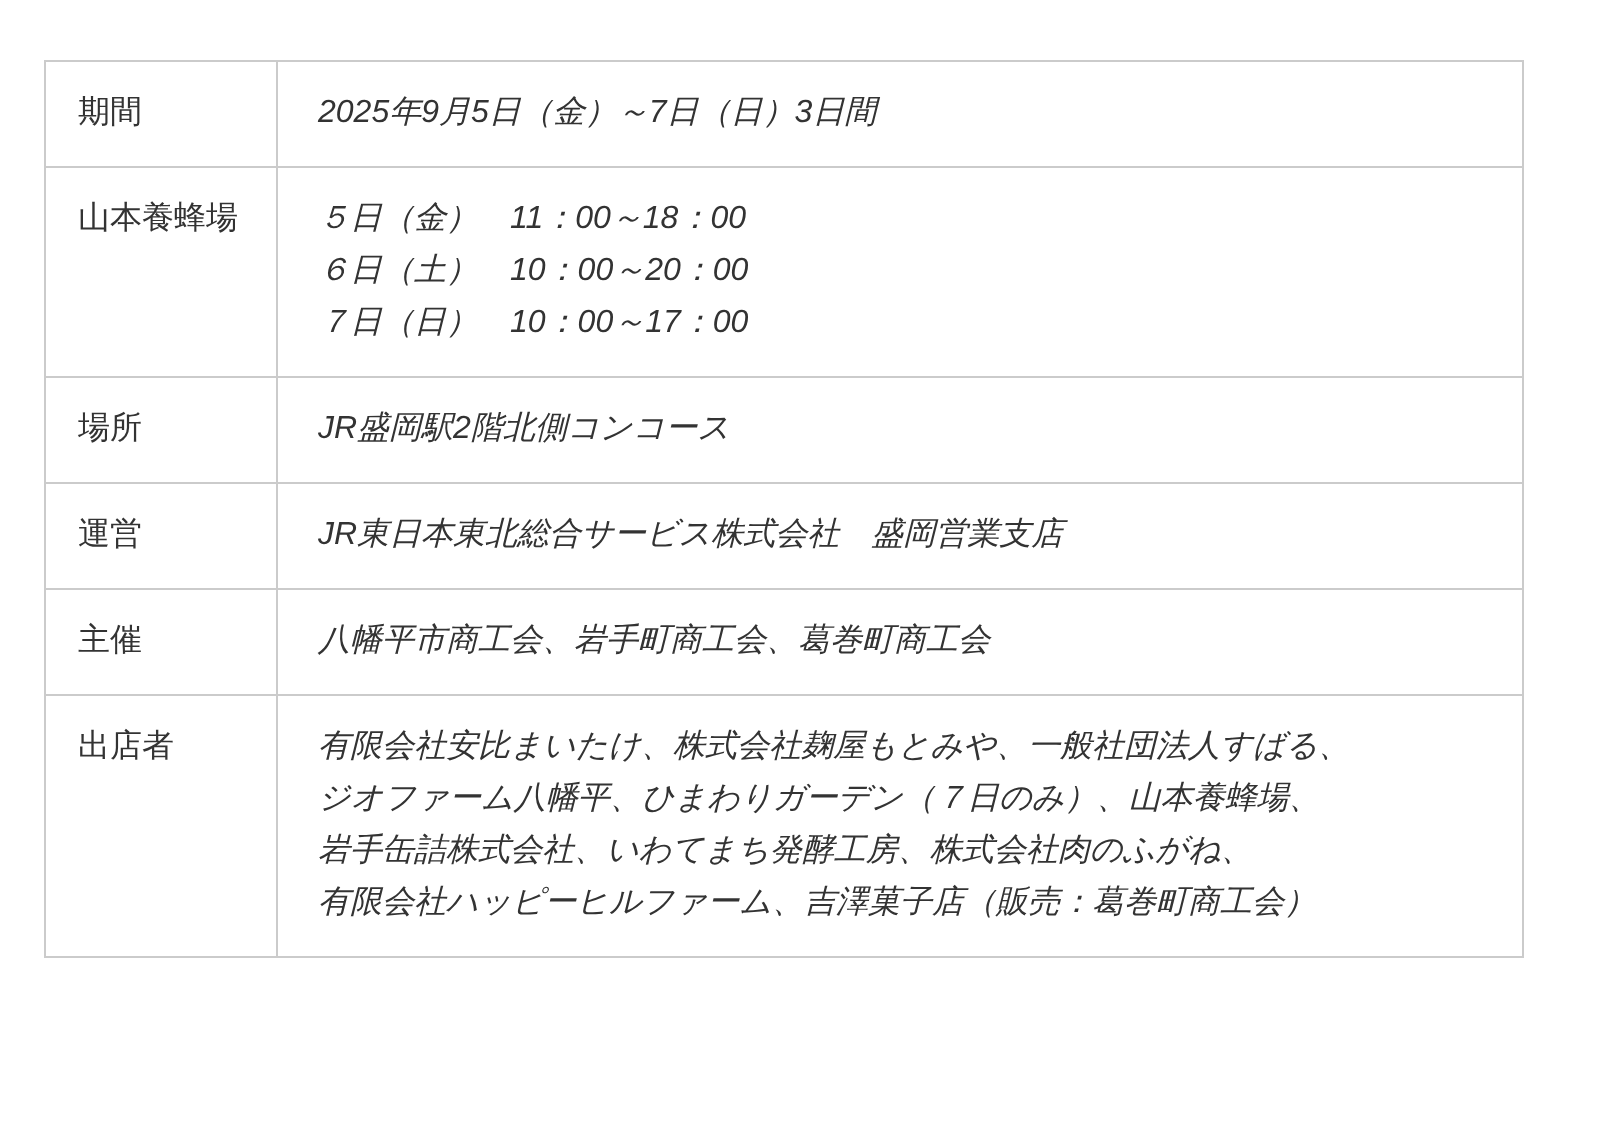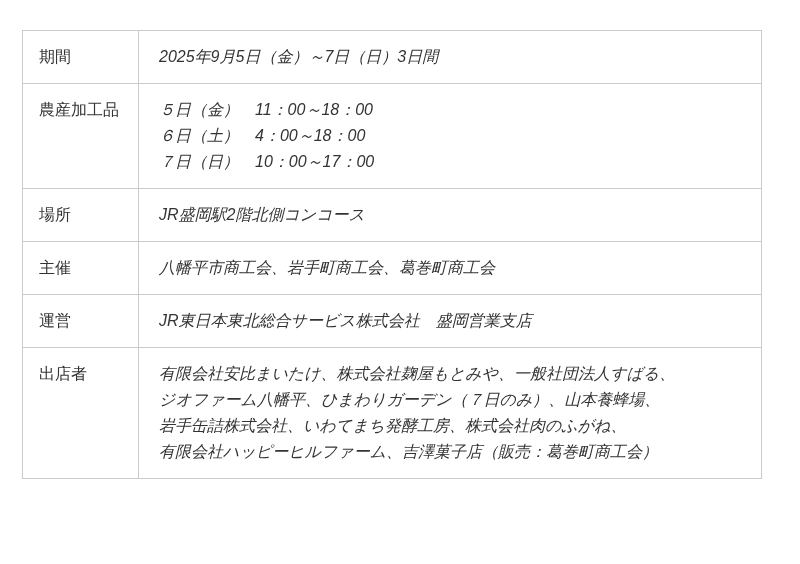--- a/index.html
+++ b/index.html
@@ -60,46 +60,46 @@
     <tbody>
 
       <tr>
         <th>期間</th>
         <td>
           <div class="line">2025年9月5日（金）～7日（日）3日間</div>
         </td>
       </tr>
 
       <tr>
-        <th>農産加工品</th>
+        <th>山本養蜂場</th>
         <td>
           <div class="line">５日（金）　11：00～18：00</div>
-          <div class="line">６日（土）　4：00～18：00</div>
+          <div class="line">６日（土）　10：00～20：00</div>
           <div class="line">７日（日）　10：00～17：00</div>
         </td>
       </tr>
 
       <tr>
         <th>場所</th>
         <td>
           <div class="line">JR盛岡駅2階北側コンコース</div>
         </td>
       </tr>
 
       <tr>
-        <th>主催</th>
+        <th>運営</th>
         <td>
-          <div class="line">八幡平市商工会、岩手町商工会、葛巻町商工会</div>
+          <div class="line">JR東日本東北総合サービス株式会社　盛岡営業支店</div>
         </td>
       </tr>
 
       <tr>
-        <th>運営</th>
+        <th>主催</th>
         <td>
-          <div class="line">JR東日本東北総合サービス株式会社　盛岡営業支店</div>
+          <div class="line">八幡平市商工会、岩手町商工会、葛巻町商工会</div>
         </td>
       </tr>
 
 
       <tr>
         <th>出店者</th>
         <td>
           <div class="line">有限会社安比まいたけ、株式会社麹屋もとみや、一般社団法人すばる、</div>
           <div class="line">ジオファーム八幡平、ひまわりガーデン（７日のみ）、山本養蜂場、</div>
           <div class="line">岩手缶詰株式会社、いわてまち発酵工房、株式会社肉のふがね、</div>

